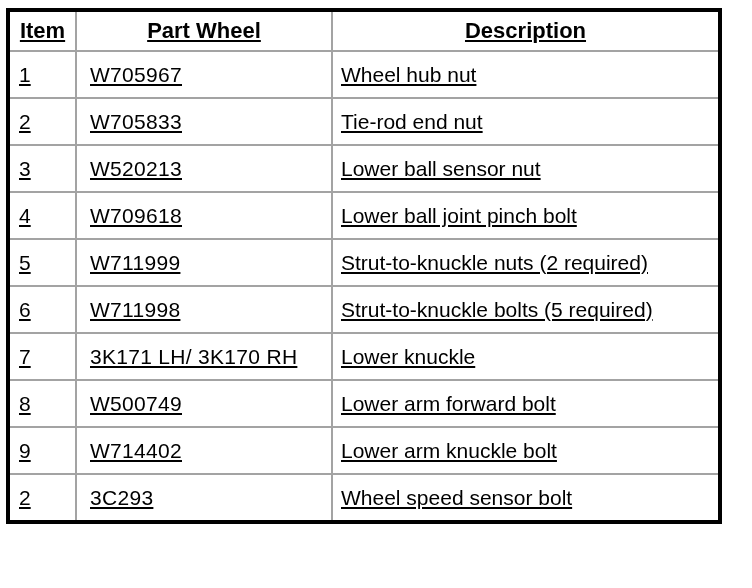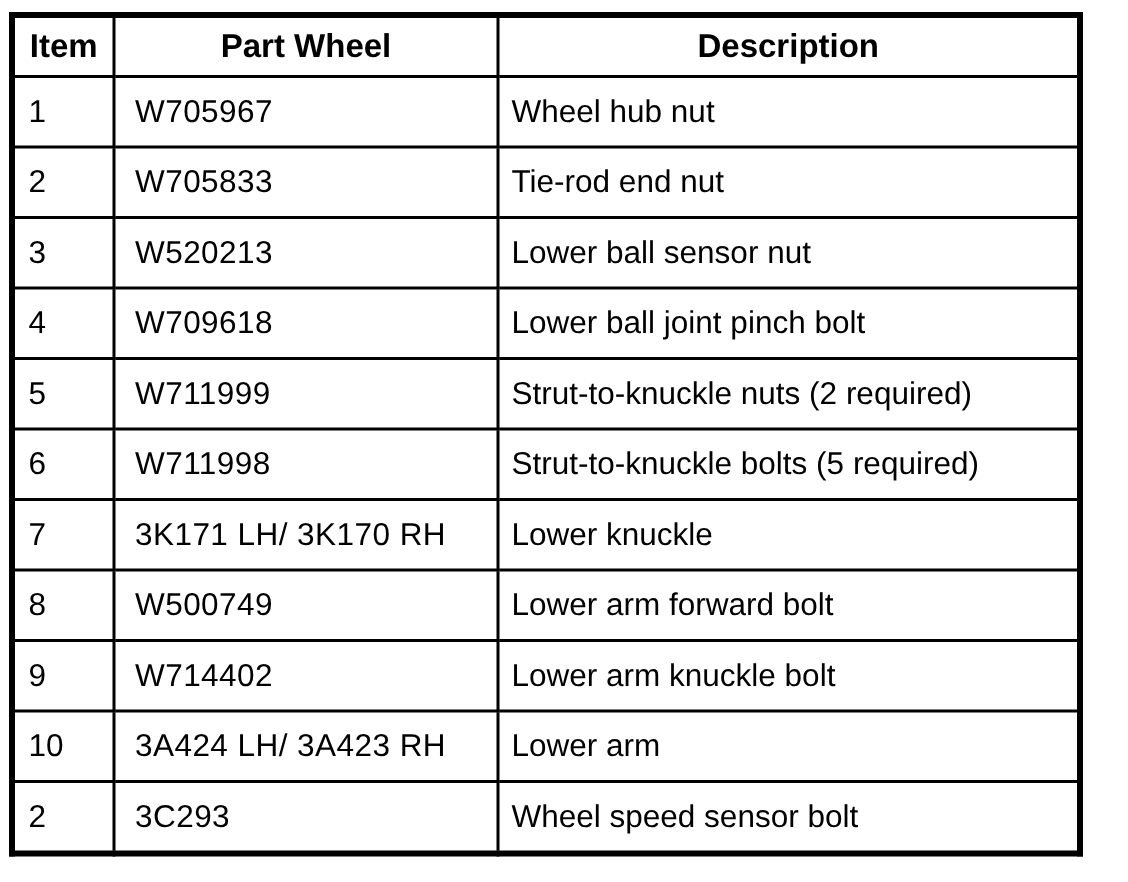--- a/index.html
+++ b/index.html
@@ -20,25 +20,26 @@
     top: 8px;
   }
   table.parts-table {
     border-collapse: collapse;
     table-layout: fixed;
     width: 712px;
     border: 4px solid #000000;
   }
   table.parts-table th,
   table.parts-table td {
-    border: 2px solid #000000;
+    border: 2px solid #a3a3a3;
     overflow: hidden;
     white-space: nowrap;
     vertical-align: middle;
     background: #ffffff;
+    text-decoration: underline;
   }
   table.parts-table th {
     height: 38px;
     font-size: 22px;
     font-weight: bold;
     text-align: center;
     padding: 0 4px;
   }
   table.parts-table td {
     height: 45px;
@@ -118,25 +119,20 @@
     <td class="cell-part">W500749</td>
     <td class="cell-desc">Lower arm forward bolt</td>
   </tr>
 
   <tr>
     <td class="cell-item">9</td>
     <td class="cell-part">W714402</td>
     <td class="cell-desc">Lower arm knuckle bolt</td>
   </tr>
 
-  <tr>
-    <td class="cell-item">10</td>
-    <td class="cell-part">3A424 LH/ 3A423 RH</td>
-    <td class="cell-desc">Lower arm</td>
-  </tr>
 
   <tr>
     <td class="cell-item">2</td>
     <td class="cell-part">3C293</td>
     <td class="cell-desc">Wheel speed sensor bolt</td>
   </tr>
 </tbody>
   </table>
 </div>
 

